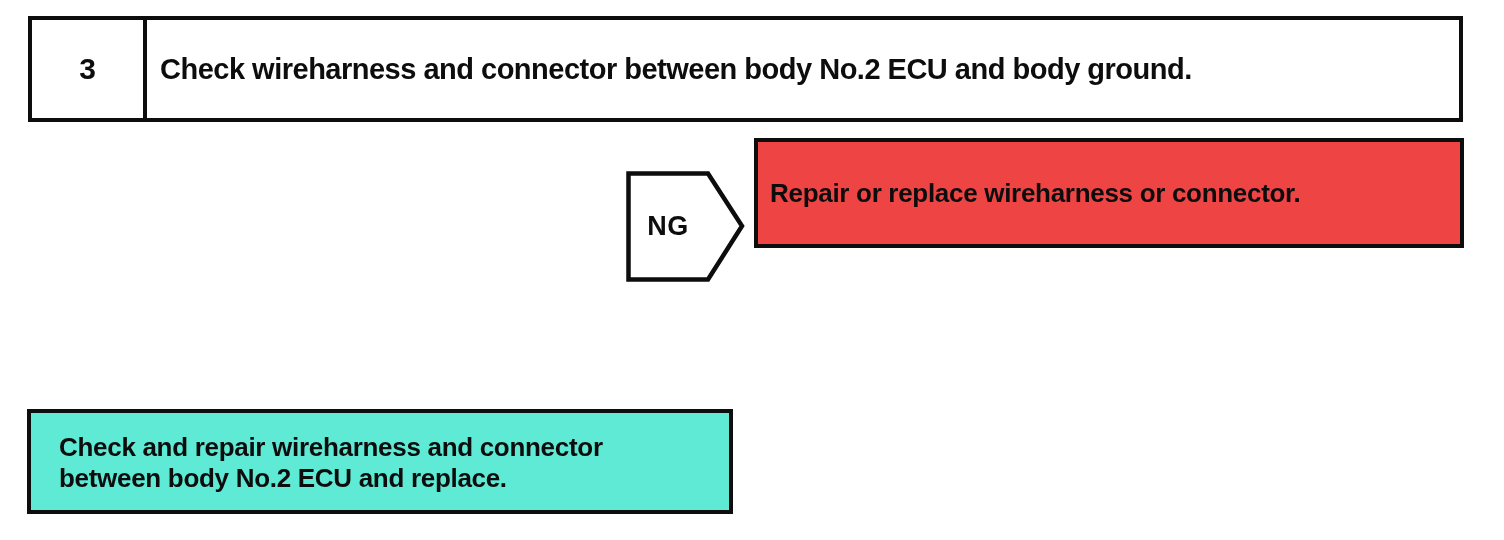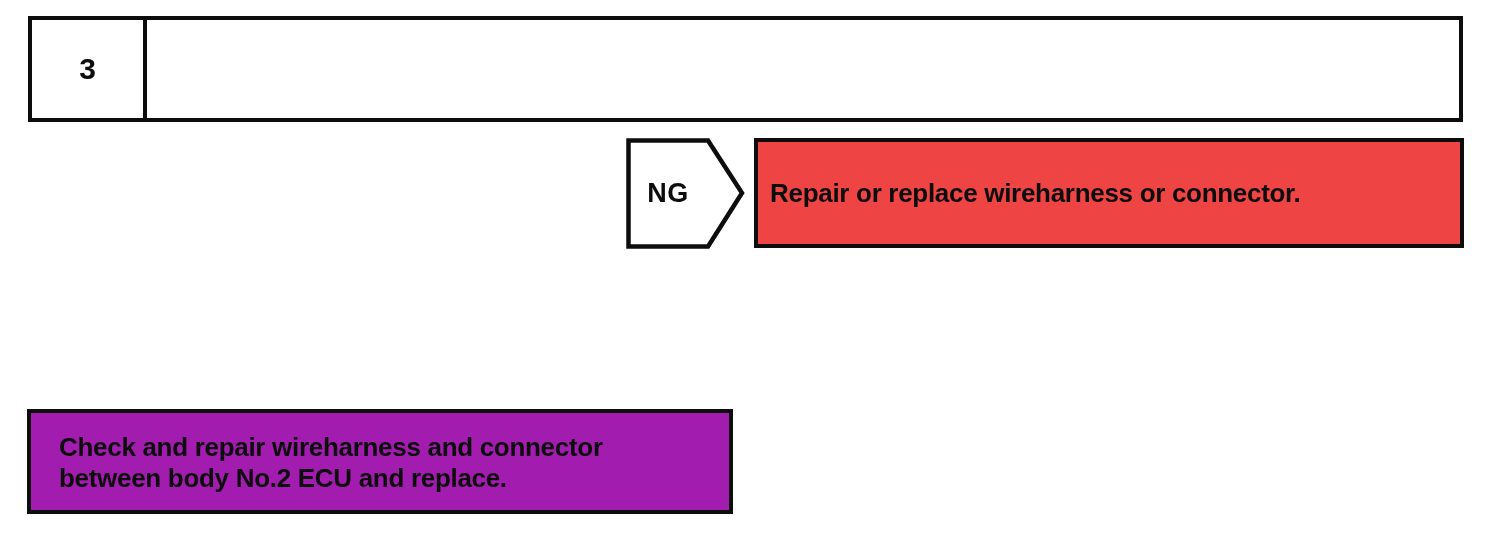--- a/index.html
+++ b/index.html
@@ -46,20 +46,21 @@
     align-items: center;
     padding-left: 13px;
     font-size: 29px;
     letter-spacing: -0.5px;
     white-space: nowrap;
   }
 
   
   .connector {
     position: absolute;
+    margin-top: 33px;
   }
   .connector svg {
     display: block;
   }
   .connector .pent-label {
     position: absolute;
     display: flex;
     align-items: center;
     justify-content: center;
     font-size: 27px;
@@ -114,35 +115,36 @@
     left: 27px;
     top: 409px;
     width: 706px;
     height: 105px;
     border: 4px solid #0d0d0d;
     box-sizing: border-box;
     padding: 19px 10px 0 28px;
     font-size: 26px;
     letter-spacing: -0.3px;
     line-height: 31px;
-    background: #a21caf;
+    background: #5eead4;
   }
   .ok-result-box .line {
     white-space: nowrap;
   }
 </style>
 </head>
 <body>
 
 <div id="canvas">
 
   <div class="step-box">
     <div class="step-number-cell">
       <span>3</span>
     </div>
+    <div class="step-instruction">Check wireharness and connector between body No.2 ECU and body ground.</div>
   </div>
 
   <div class="connector" id="ng-connector">
     <svg width="120" height="111" viewBox="0 0 120 111">
       <polygon points="2.5,2.5 82,2.5 116,55 82,108.5 2.5,108.5" fill="#ffffff" stroke="#0d0d0d" stroke-width="4.5" stroke-linejoin="miter"></polygon>
     </svg>
     <span class="pent-label">NG</span>
   </div>
 
   <div class="ng-action-box">

